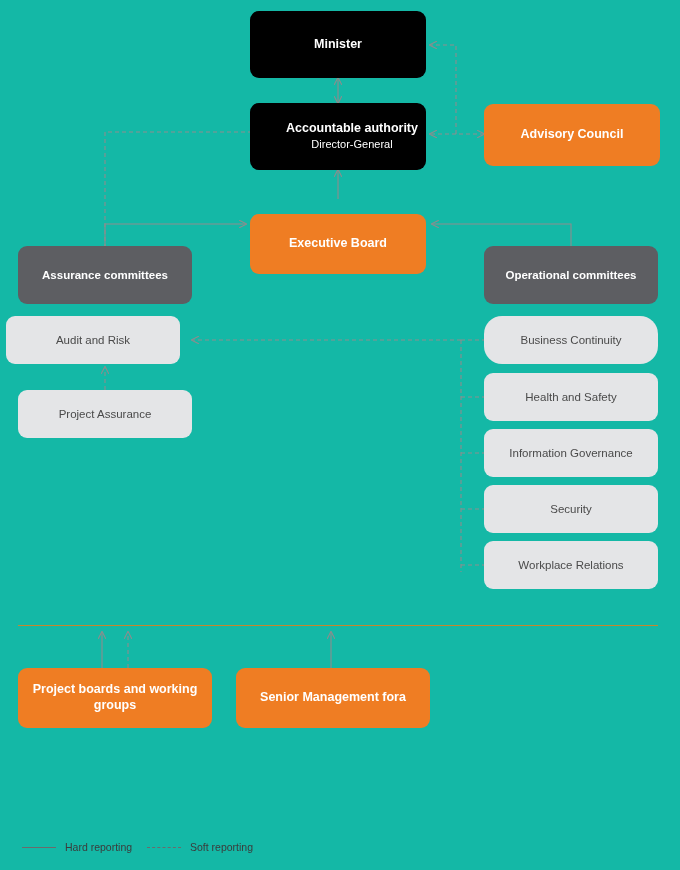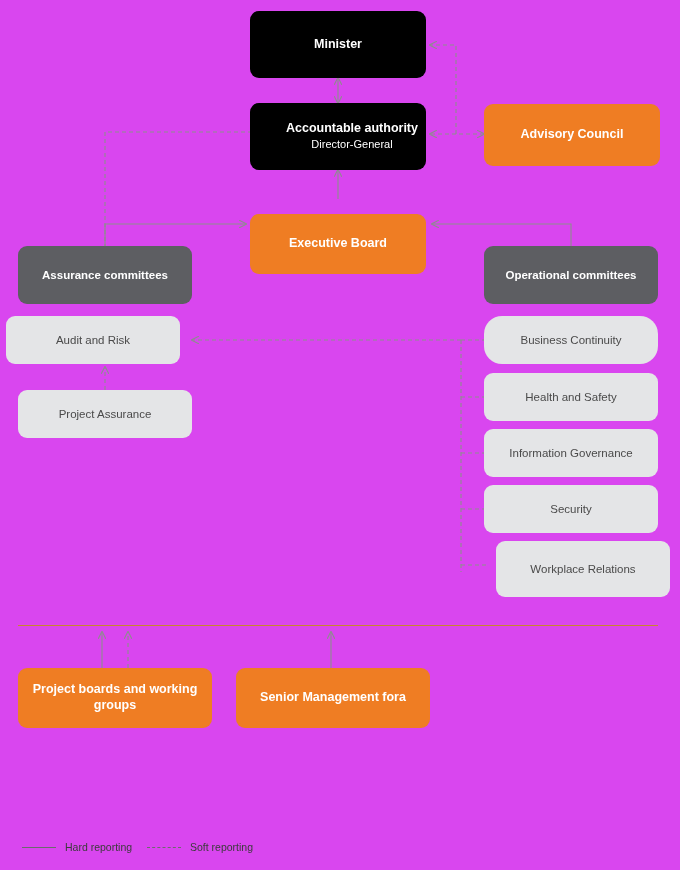--- a/index.html
+++ b/index.html
@@ -9,21 +9,21 @@
   }
   body {
     font-family: "Liberation Sans", sans-serif;
     -webkit-font-smoothing: antialiased;
   }
   #chart {
     position: relative;
     width: 680px;
     height: 870px;
     overflow: hidden;
-    background: #d946ef;
+    background: #14b8a6;
   }
   #wires {
     position: absolute;
     left: 0;
     top: 0;
     width: 680px;
     height: 870px;
     pointer-events: none;
   }
   .node {
@@ -182,21 +182,21 @@
   </div>
 
   <div class="node node-lightgrey" style="left:484px; top:429px; width:174px; height:48px;">
     <span>Information Governance</span>
   </div>
 
   <div class="node node-lightgrey" style="left:484px; top:485px; width:174px; height:48px;">
     <span>Security</span>
   </div>
 
-  <div class="node node-lightgrey" style="left:496px; top:541px; width:174px; height:56px;">
+  <div class="node node-lightgrey" style="left:484px; top:541px; width:174px; height:48px;">
     <span>Workplace Relations</span>
   </div>
 
   <div class="divider" style="left:18px; top:625px; width:640px;"></div>
 
   <div class="node node-orange" style="left:236px; top:668px; width:194px; height:60px;">
     <span>Senior Management fora</span>
   </div>
 
   <div class="node node-orange" style="left:18px; top:668px; width:194px; height:60px;">

